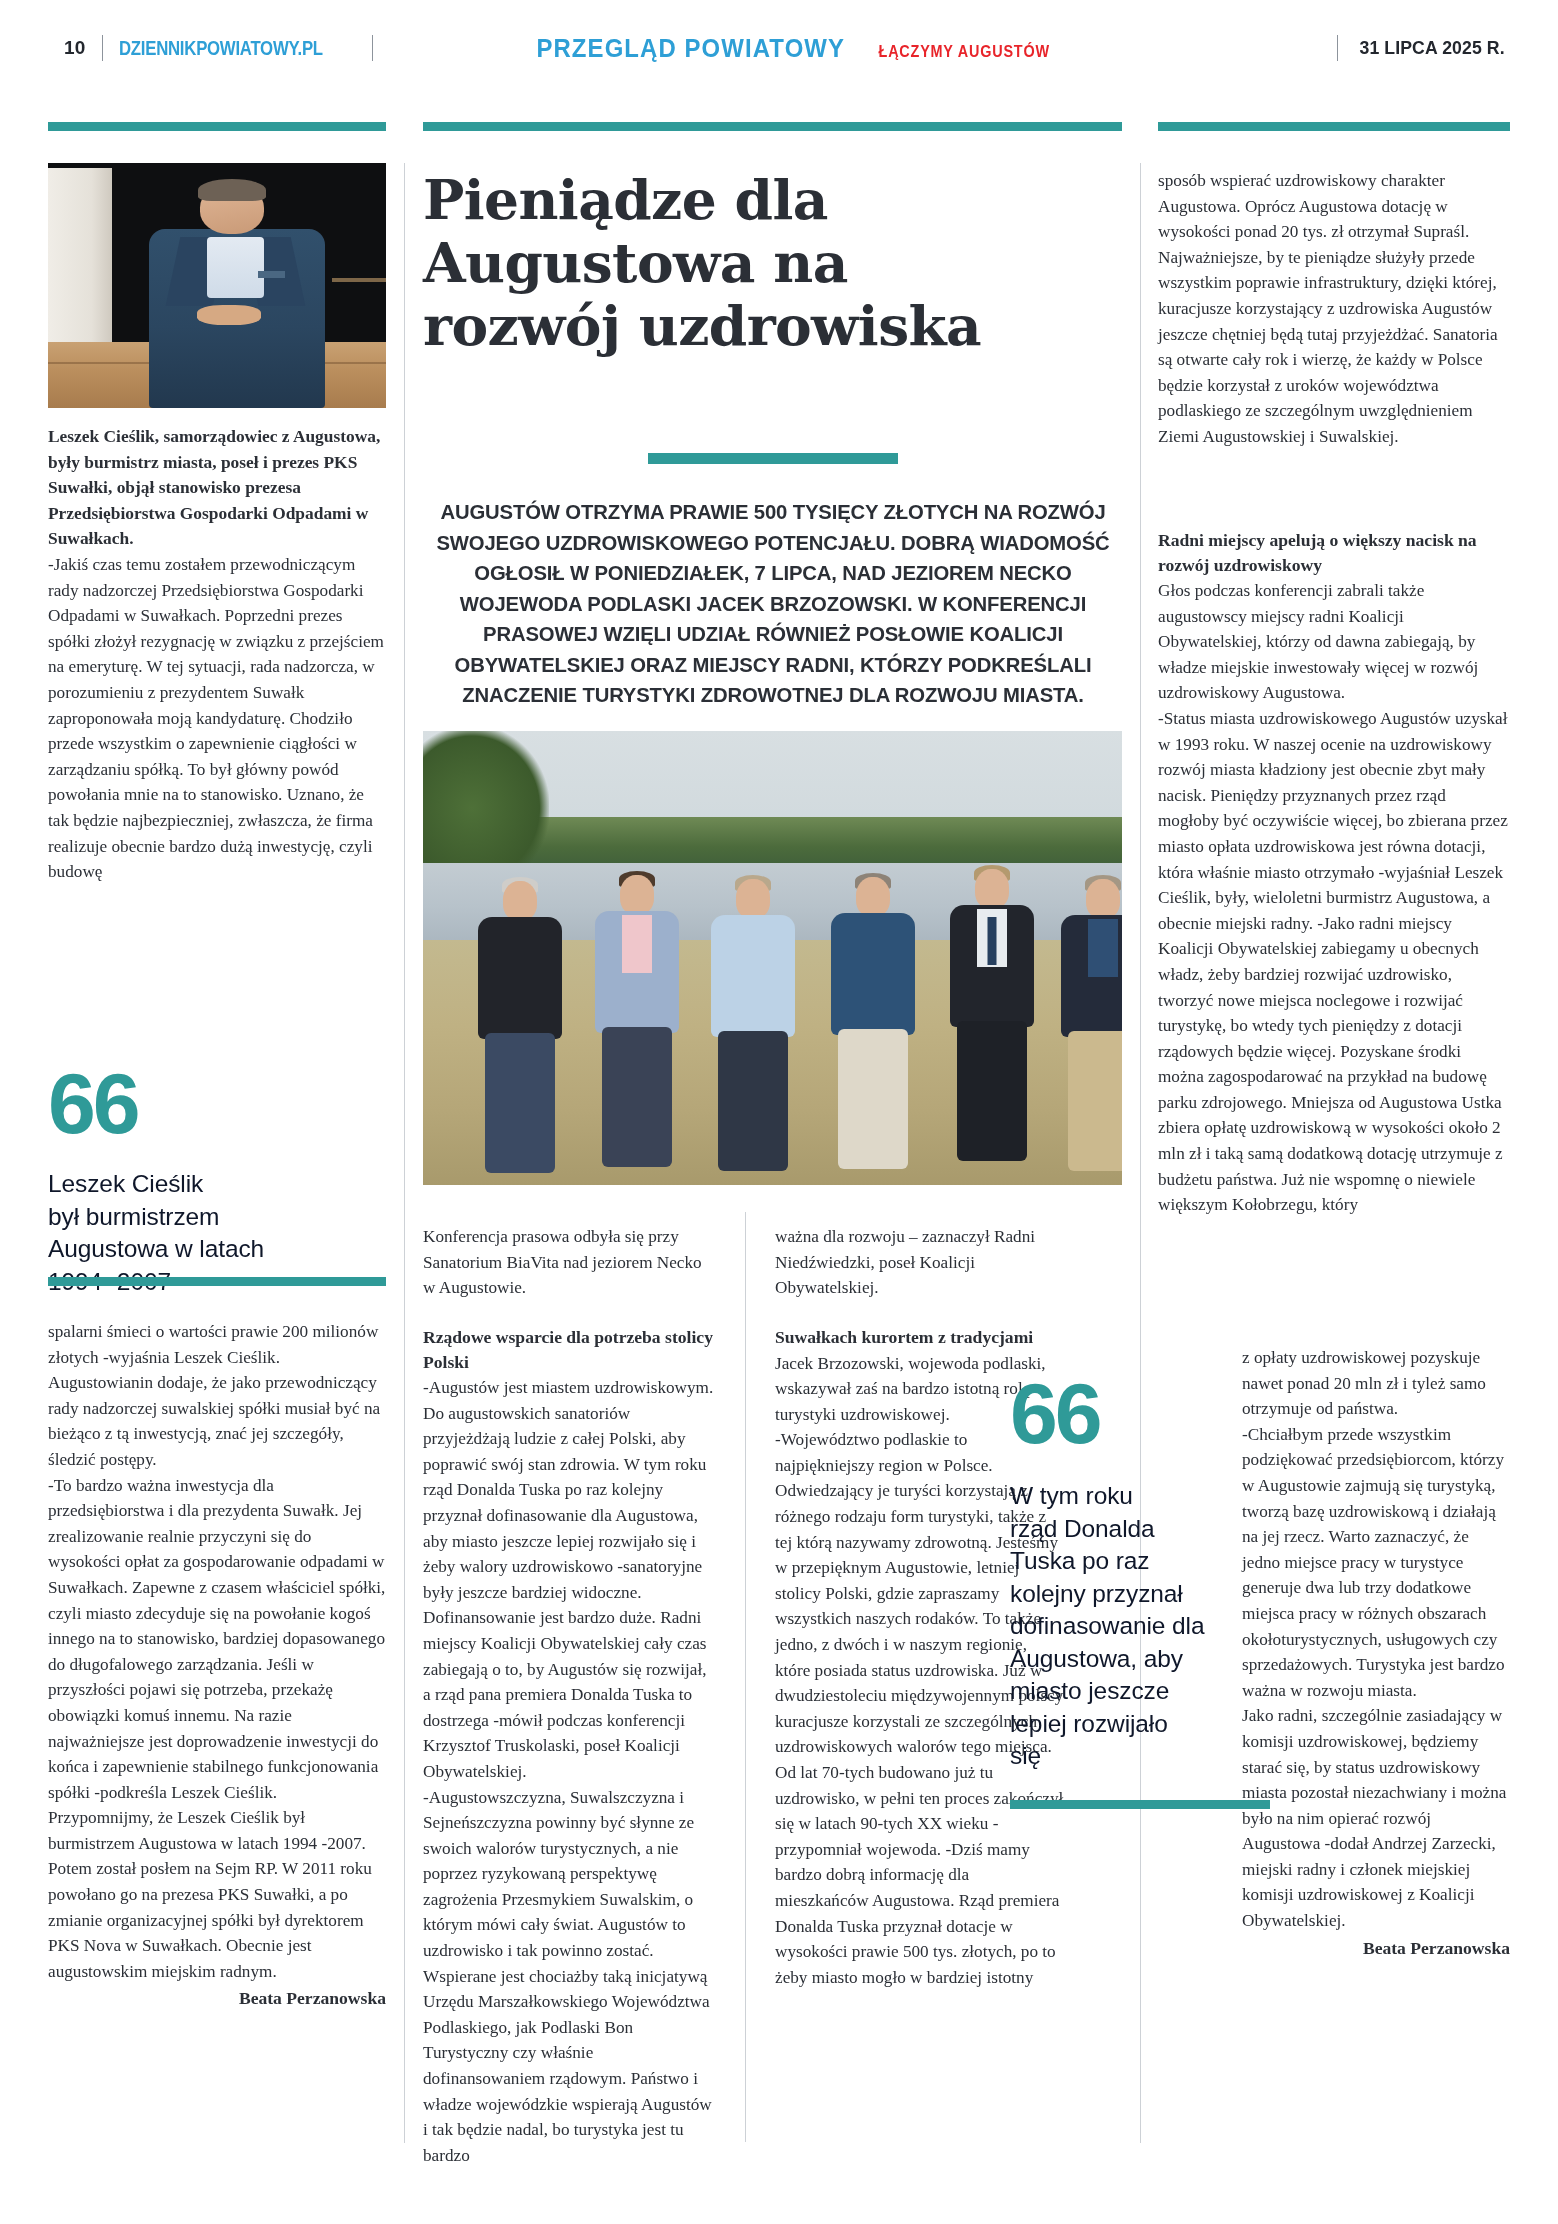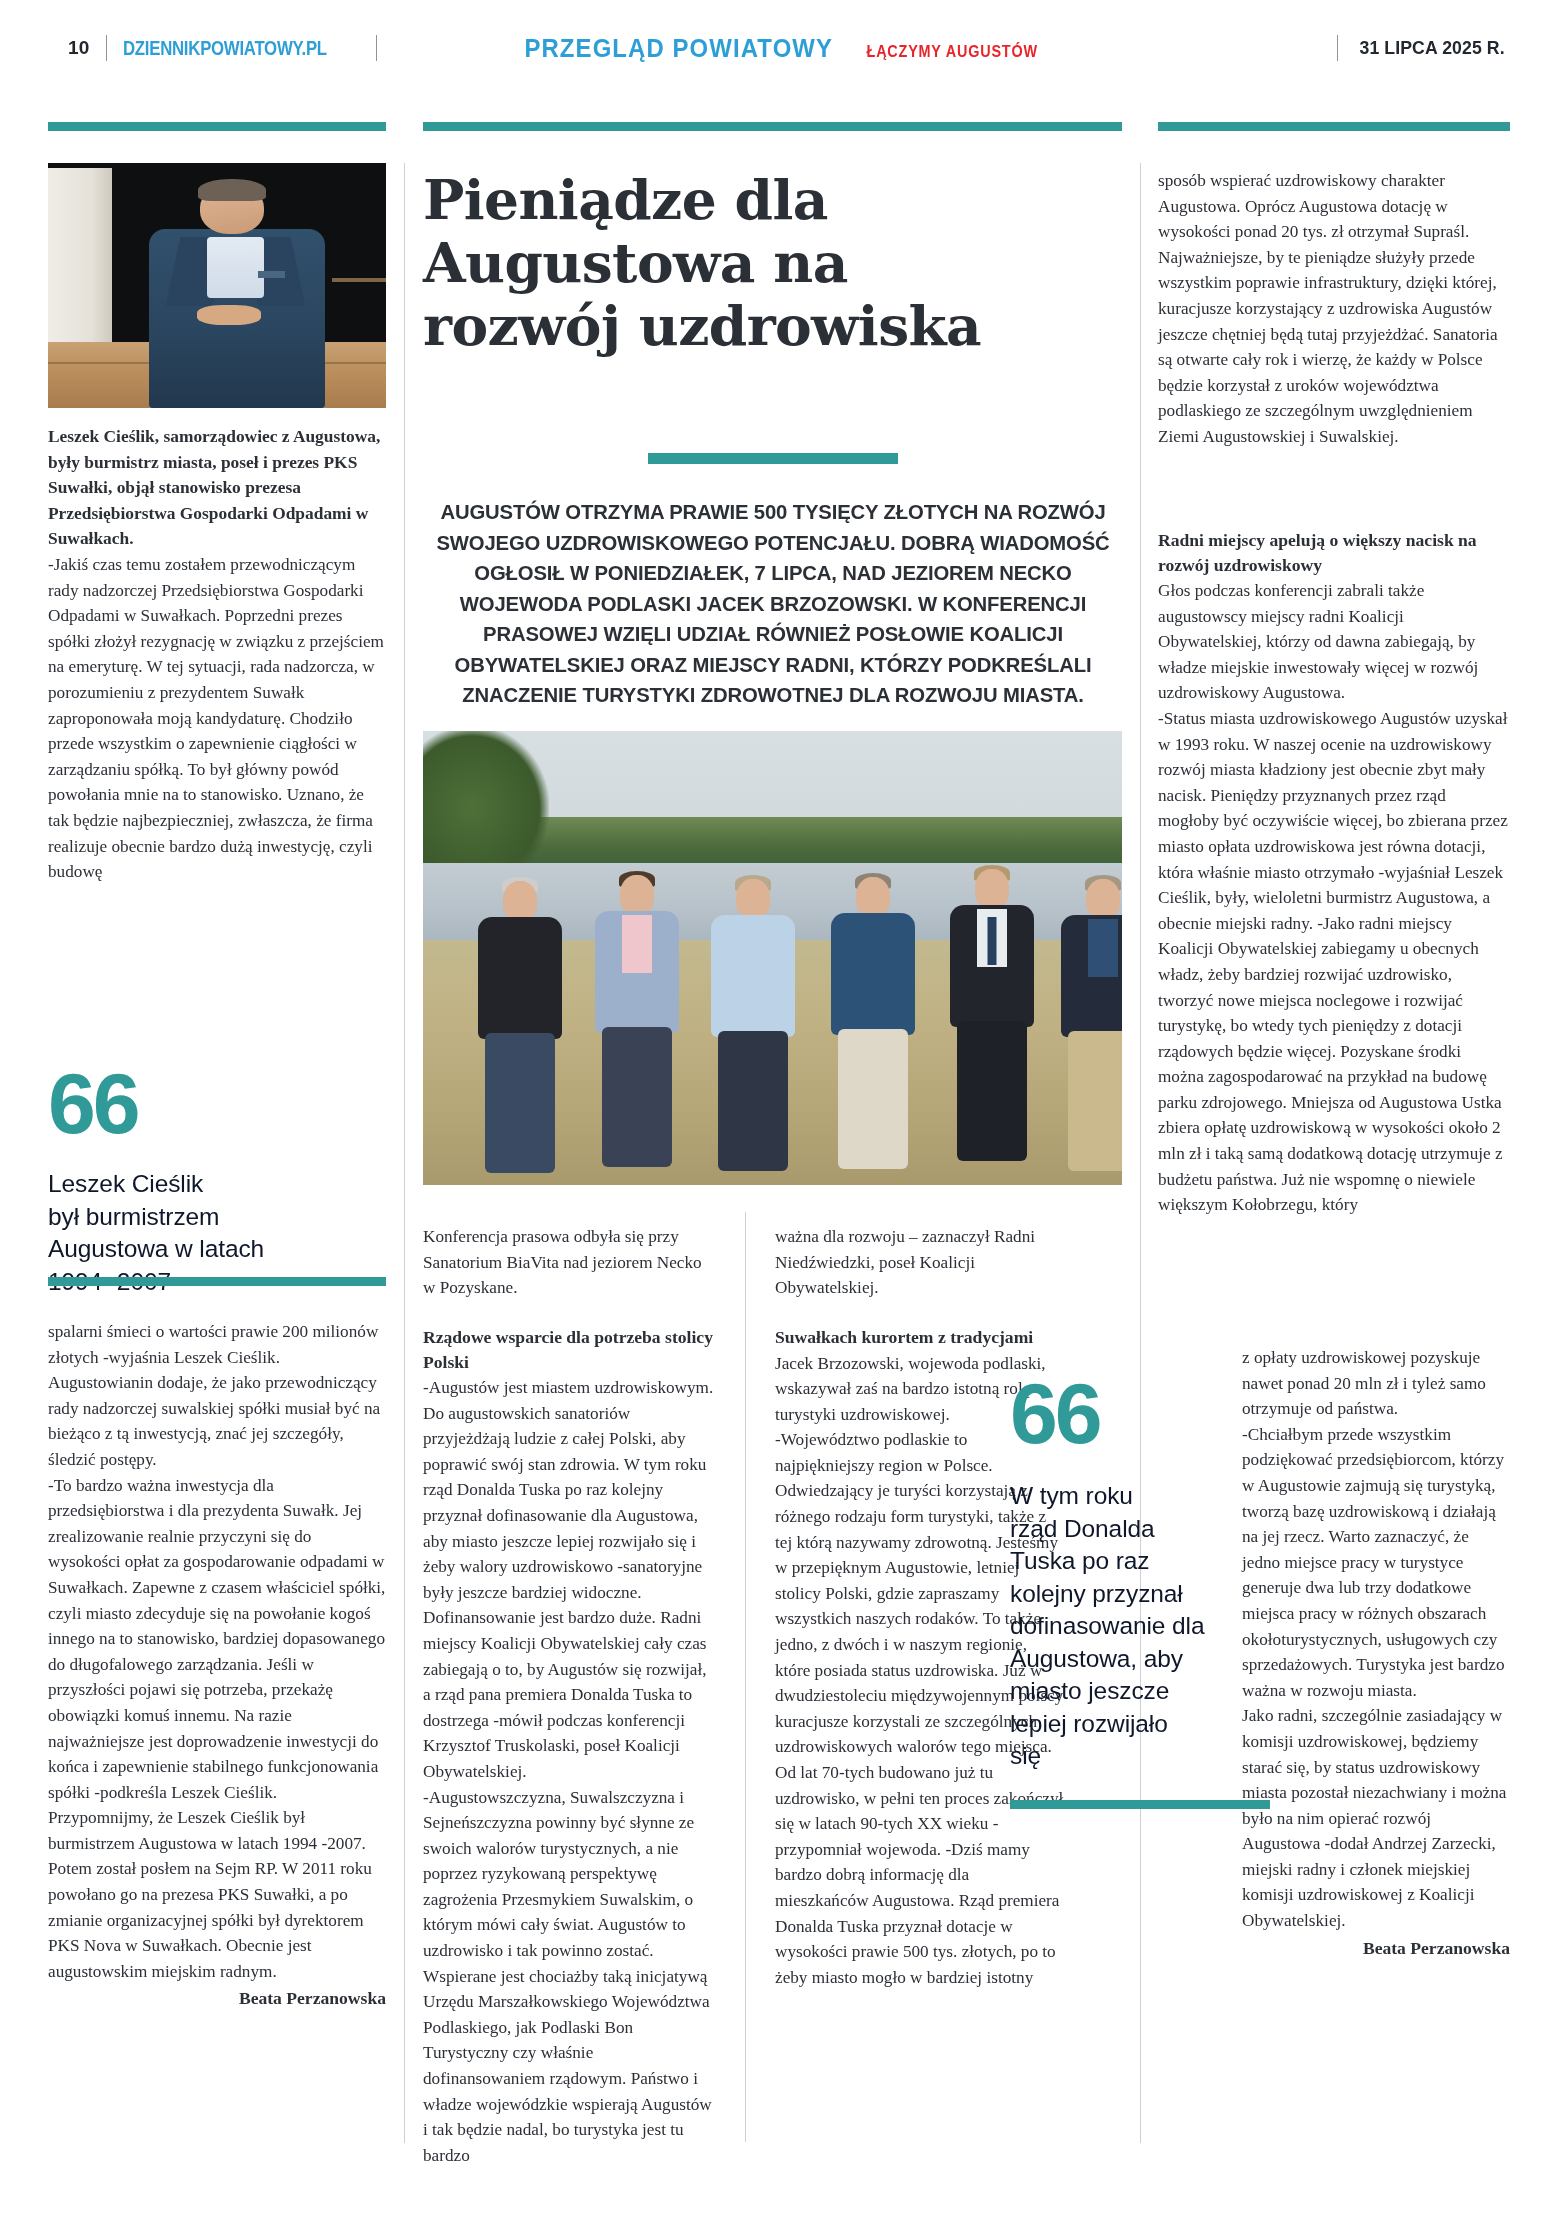--- a/index.html
+++ b/index.html
@@ -22,23 +22,24 @@
     position: absolute;
     left: 0; top: 0;
     width: 1558px;
     height: 96px;
     display: flex;
     align-items: center;
   }
   .mh-left {
     display: flex;
     align-items: center;
-    padding-left: 68px;
+    padding-left: 40px;
     width: 370px;
     box-sizing: border-box;
+    margin-left: 24px;
   }
   .mh-pageno {
     font-family: "Liberation Sans", sans-serif;
     font-weight: 700;
     font-size: 19px;
     color: #23272e;
     letter-spacing: .2px;
   }
   .mh-rule {
     width: 1px;
@@ -389,21 +390,21 @@
   <div class="person" style="left:634px; bottom:8px; width:92px; height:298px;">
     <div class="pr-hair" style="background:#a49784;"></div>
     <div class="pr-head"></div>
     <div class="pr-torso" style="background:#242b3a;"></div>
     <div class="pr-shirt" style="background:#2f4f74;"></div>
     <div class="pr-legs" style="background:#cbb98e;"></div>
   </div>
 </div>
 
 <div class="col" style="left:423px; top:1224px; width:290px;">
-  <p class="caption">Konferencja prasowa odbyła się przy Sanatorium BiaVita nad jeziorem Necko w Pozyskane.</p>
+  <p class="caption">Konferencja prasowa odbyła się przy Sanatorium BiaVita nad jeziorem Necko w Augustowie.</p>
 </div>
 
 <div class="col" style="left:423px; top:1325px; width:293px;">
   <p class="subhead">Rządowe wsparcie dla potrzeba stolicy Polski</p>
   <p style="white-space:pre-line;">-Augustów jest miastem uzdrowiskowym. Do augustowskich sanatoriów przyjeżdżają ludzie z całej Polski, aby poprawić swój stan zdrowia. W tym roku rząd Donalda Tuska po raz kolejny przyznał dofinasowanie dla Augustowa, aby miasto jeszcze lepiej rozwijało się i żeby walory uzdrowiskowo -sanatoryjne były jeszcze bardziej widoczne. Dofinansowanie jest bardzo duże. Radni miejscy Koalicji Obywatelskiej cały czas zabiegają o to, by Augustów się rozwijał, a rząd pana premiera Donalda Tuska to dostrzega -mówił podczas konferencji Krzysztof Truskolaski, poseł Koalicji Obywatelskiej.
 -Augustowszczyzna, Suwalszczyzna i Sejneńszczyzna powinny być słynne ze swoich walorów turystycznych, a nie poprzez ryzykowaną perspektywę zagrożenia Przesmykiem Suwalskim, o którym mówi cały świat. Augustów to uzdrowisko i tak powinno zostać. Wspierane jest chociażby taką inicjatywą Urzędu Marszałkowskiego Województwa Podlaskiego, jak Podlaski Bon Turystyczny czy właśnie dofinansowaniem rządowym. Państwo i władze wojewódzkie wspierają Augustów i tak będzie nadal, bo turystyka jest tu bardzo</p>
 </div>
 
 <div class="col" style="left:775px; top:1224px; width:290px;">
   <p class="caption">ważna dla rozwoju – zaznaczył Radni Niedźwiedzki, poseł Koalicji Obywatelskiej.</p>

